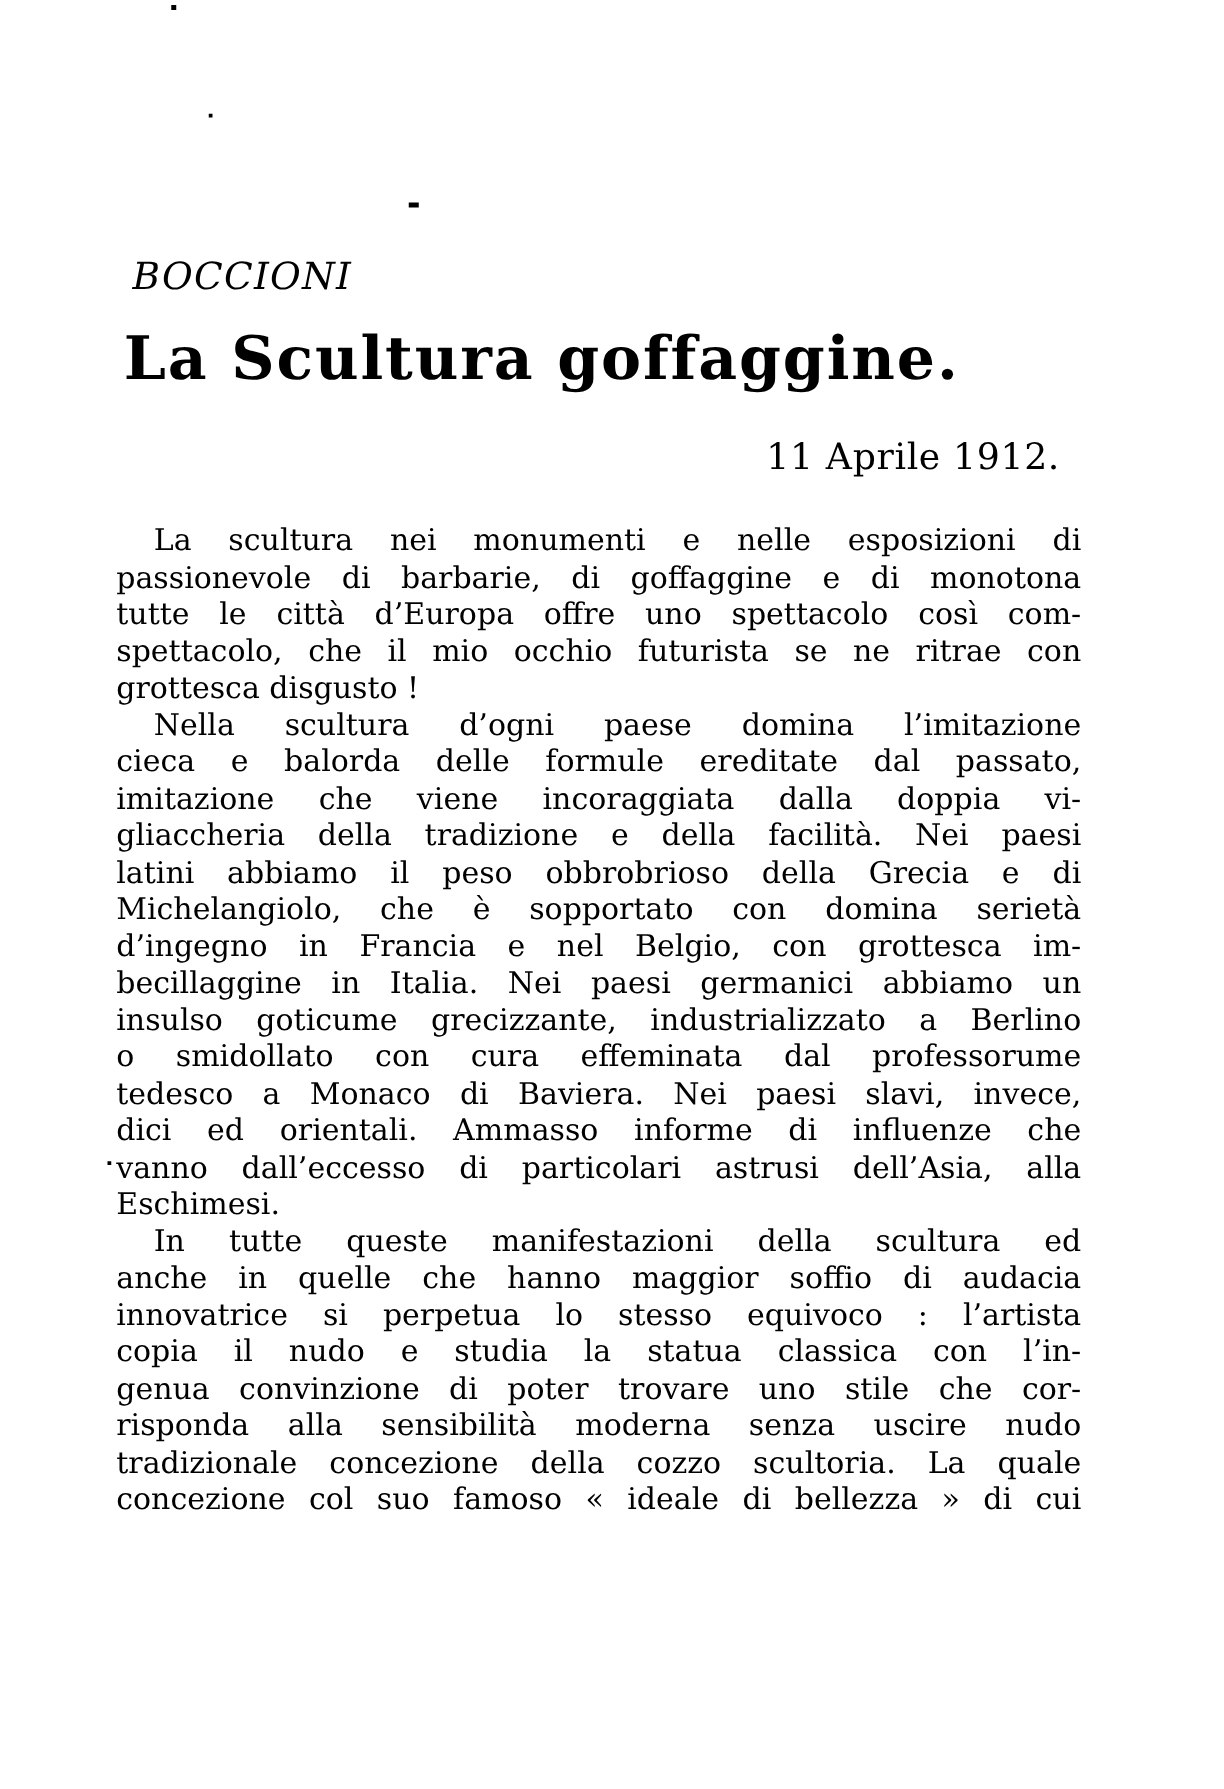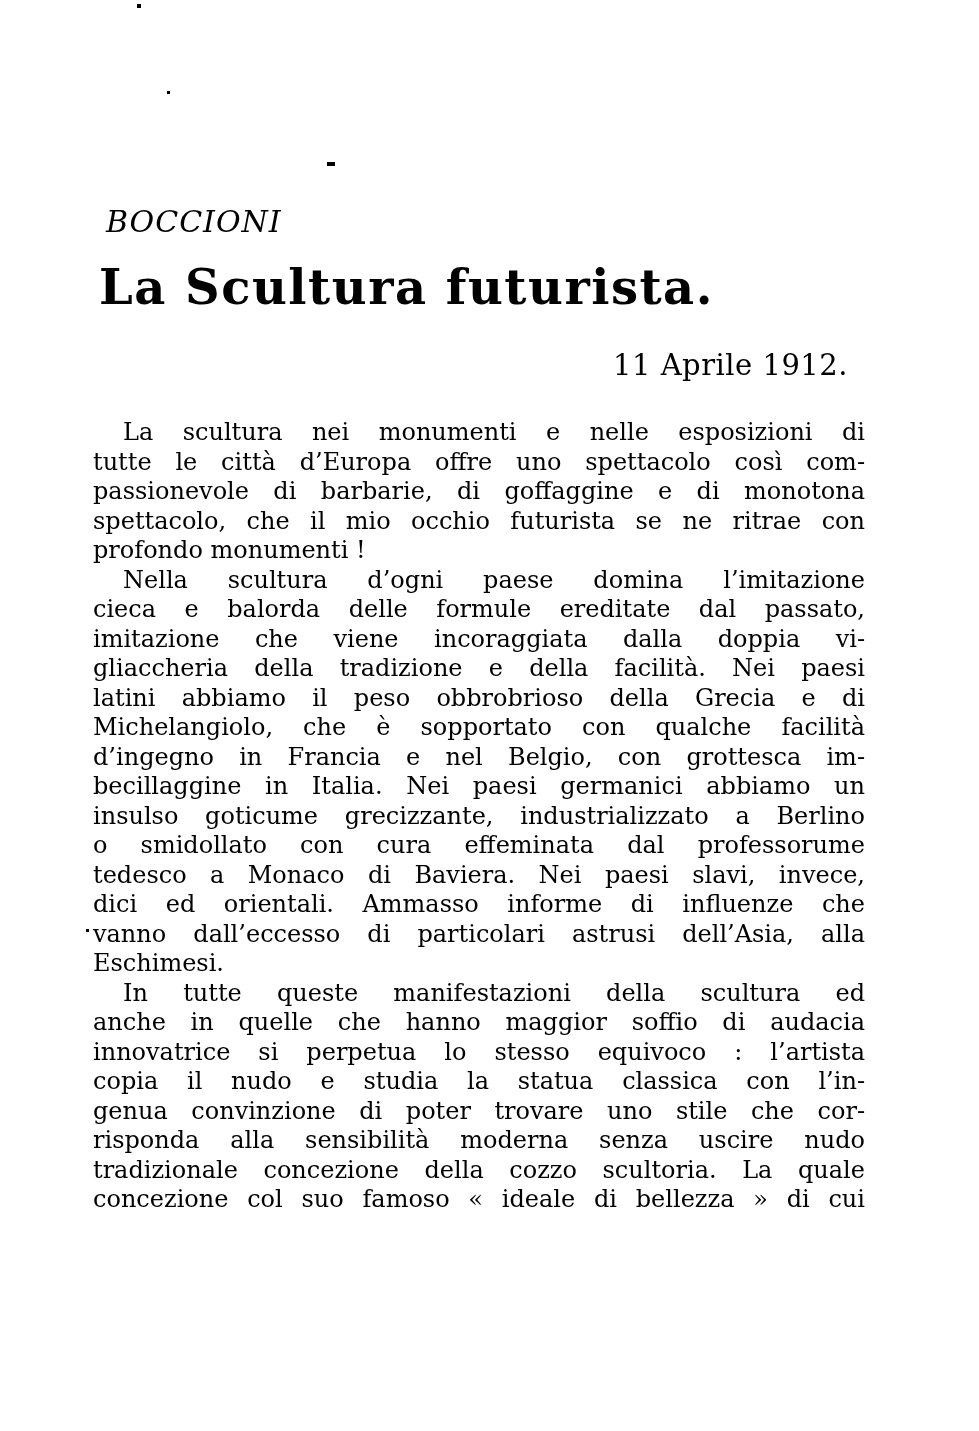--- a/index.html
+++ b/index.html
@@ -71,39 +71,39 @@
     position: absolute;
     background: #000000;
   }
 </style>
 </head>
 <body>
 
 <div class="page">
   <div class="author">BOCCIONI</div>
 
-  <h1 class="title">La Scultura futurista.</h1>
+  <h1 class="title">La Scultura goffaggine.</h1>
 
   <div class="dateline">11 Aprile 1912.</div>
 
   <div class="body-text">
       <div class="paragraph">
         <div class="line first">La scultura nei monumenti e nelle esposizioni di</div>
+        <div class="line">passionevole di barbarie, di goffaggine e di monotona</div>
         <div class="line">tutte le città d’Europa offre uno spettacolo così com-</div>
-        <div class="line">passionevole di barbarie, di goffaggine e di monotona</div>
         <div class="line">spettacolo, che il mio occhio futurista se ne ritrae con</div>
-        <div class="line last">profondo monumenti !</div>
+        <div class="line last">grottesca disgusto !</div>
       </div>
       <div class="paragraph">
         <div class="line first">Nella scultura d’ogni paese domina l’imitazione</div>
         <div class="line">cieca e balorda delle formule ereditate dal passato,</div>
         <div class="line">imitazione che viene incoraggiata dalla doppia vi-</div>
         <div class="line">gliaccheria della tradizione e della facilità. Nei paesi</div>
         <div class="line">latini abbiamo il peso obbrobrioso della Grecia e di</div>
-        <div class="line">Michelangiolo, che è sopportato con qualche facilità</div>
+        <div class="line">Michelangiolo, che è sopportato con domina serietà</div>
         <div class="line">d’ingegno in Francia e nel Belgio, con grottesca im-</div>
         <div class="line">becillaggine in Italia. Nei paesi germanici abbiamo un</div>
         <div class="line">insulso goticume grecizzante, industrializzato a Berlino</div>
         <div class="line">o smidollato con cura effeminata dal professorume</div>
         <div class="line">tedesco a Monaco di Baviera. Nei paesi slavi, invece,</div>
         <div class="line">dici ed orientali. Ammasso informe di influenze che</div>
         <div class="line">vanno dall’eccesso di particolari astrusi dell’Asia, alla</div>
         <div class="line last">Eschimesi.</div>
       </div>
       <div class="paragraph">

